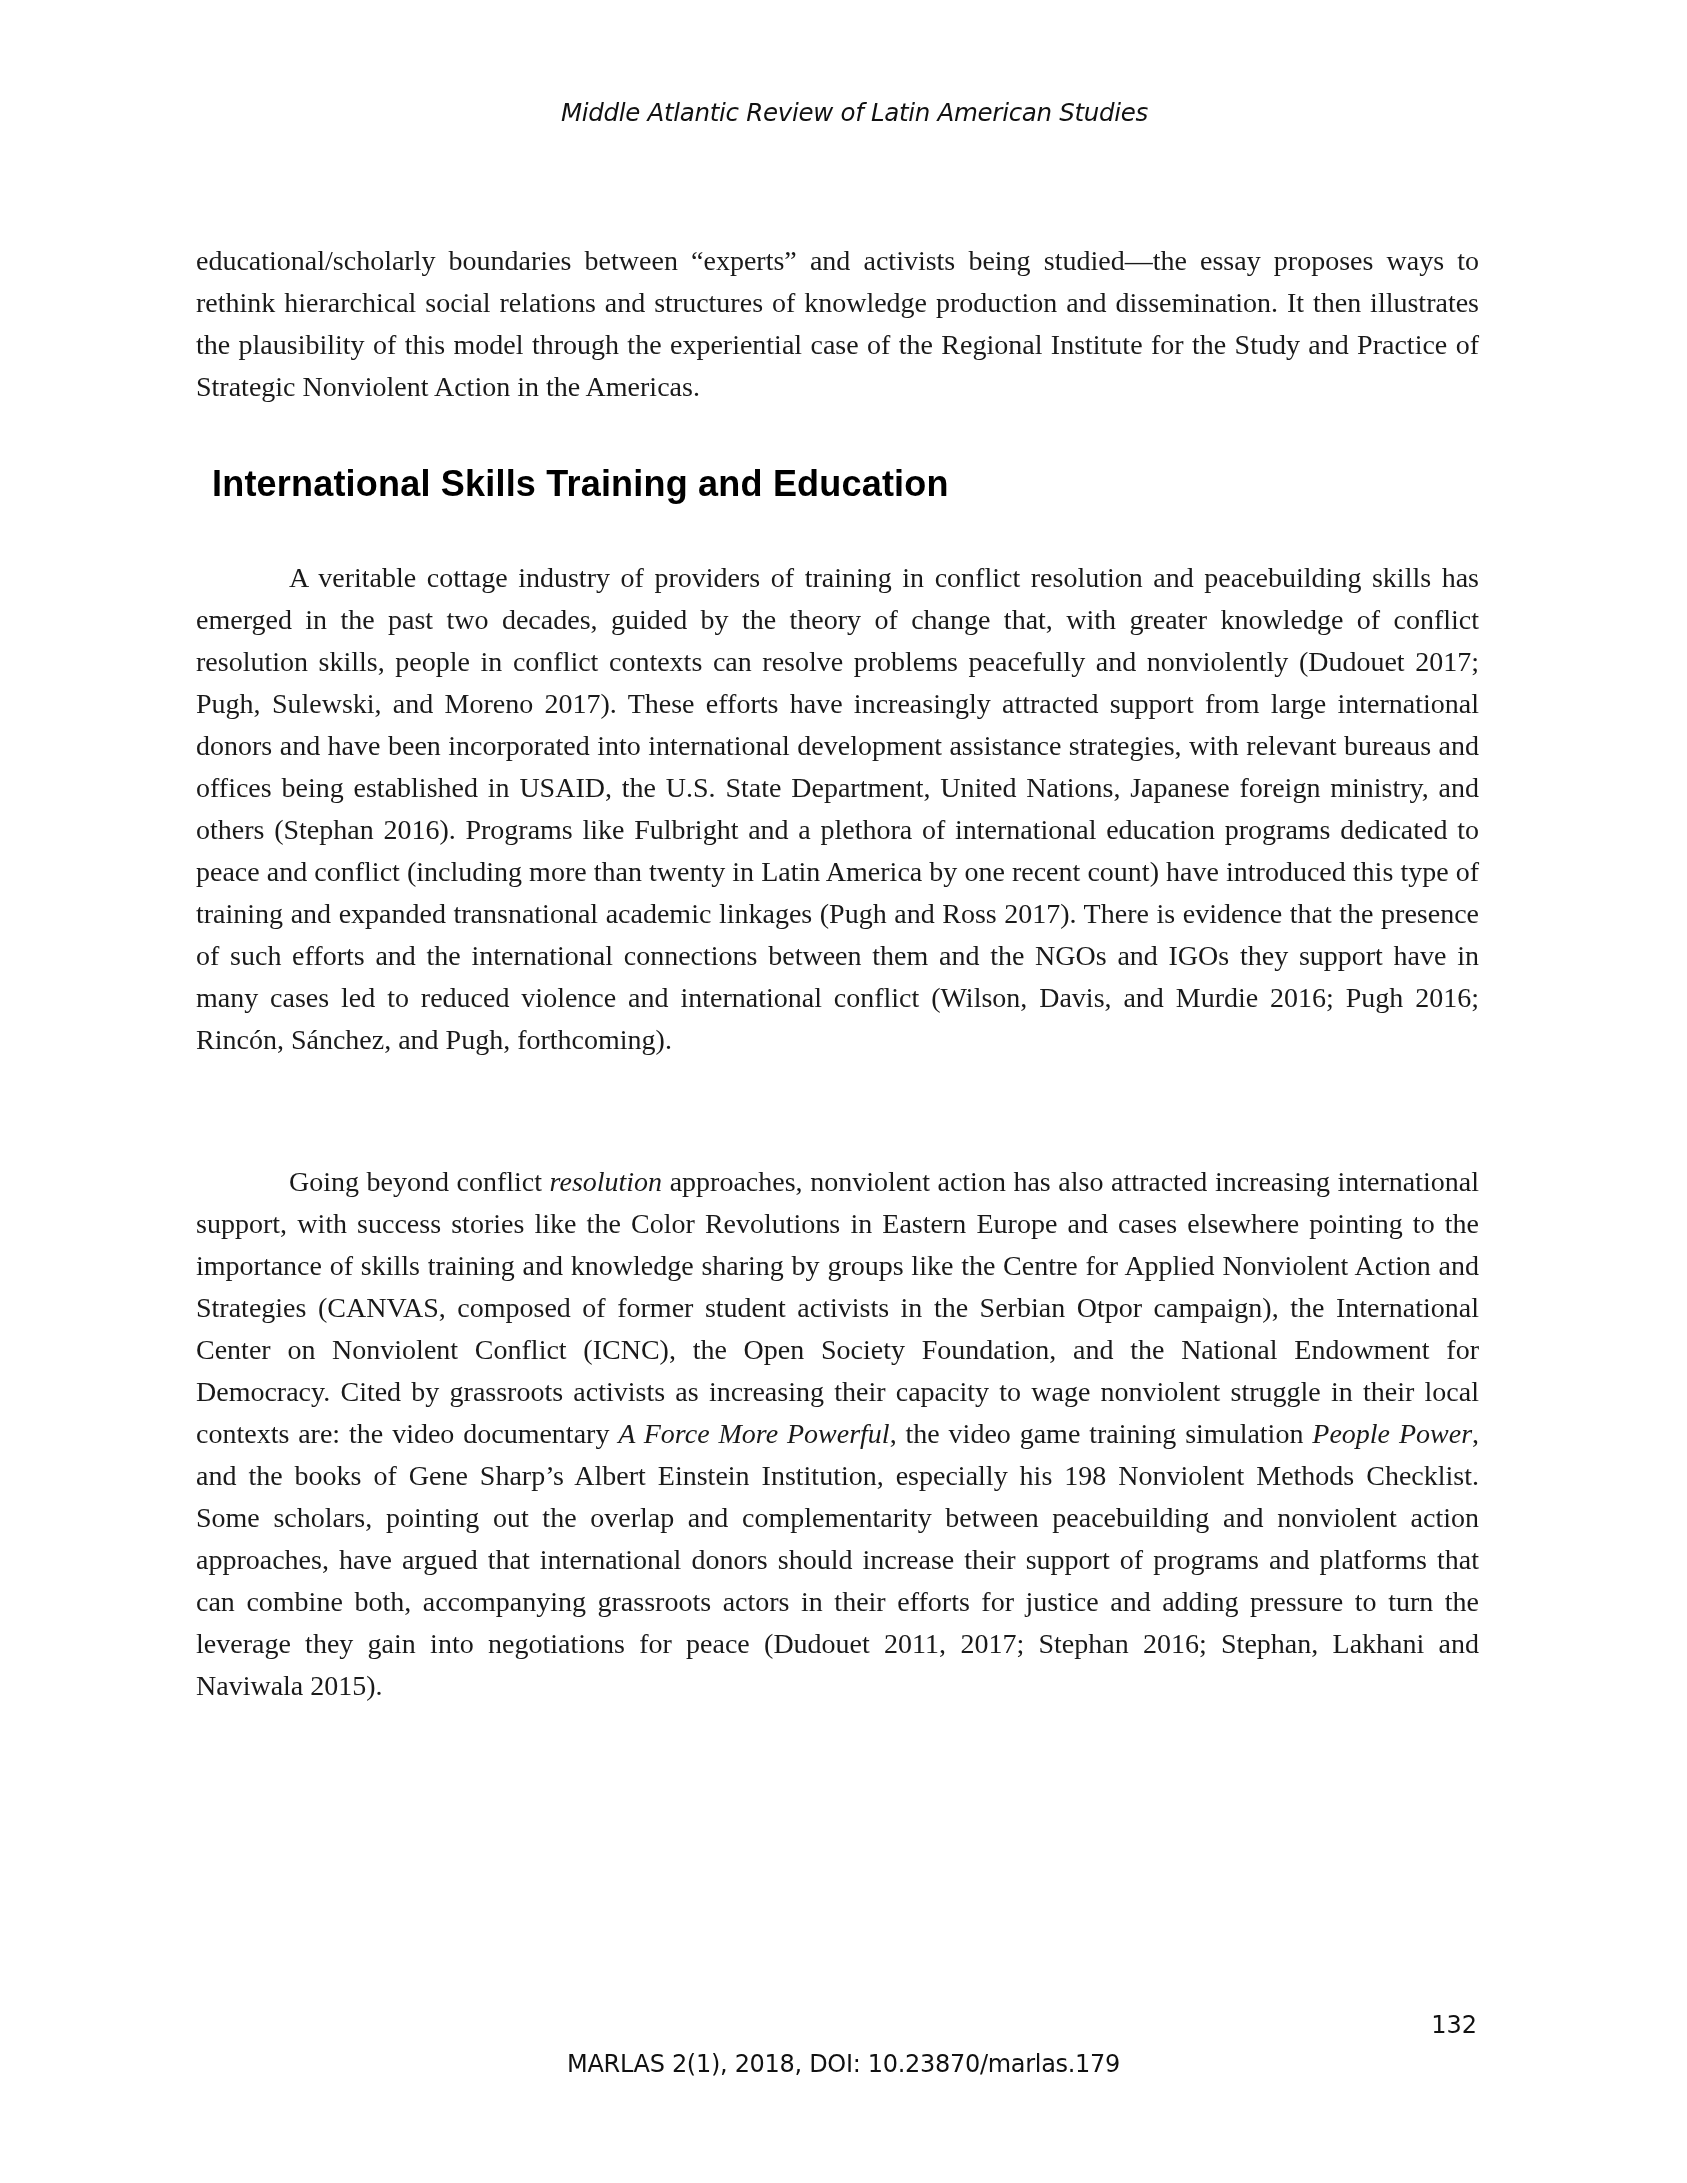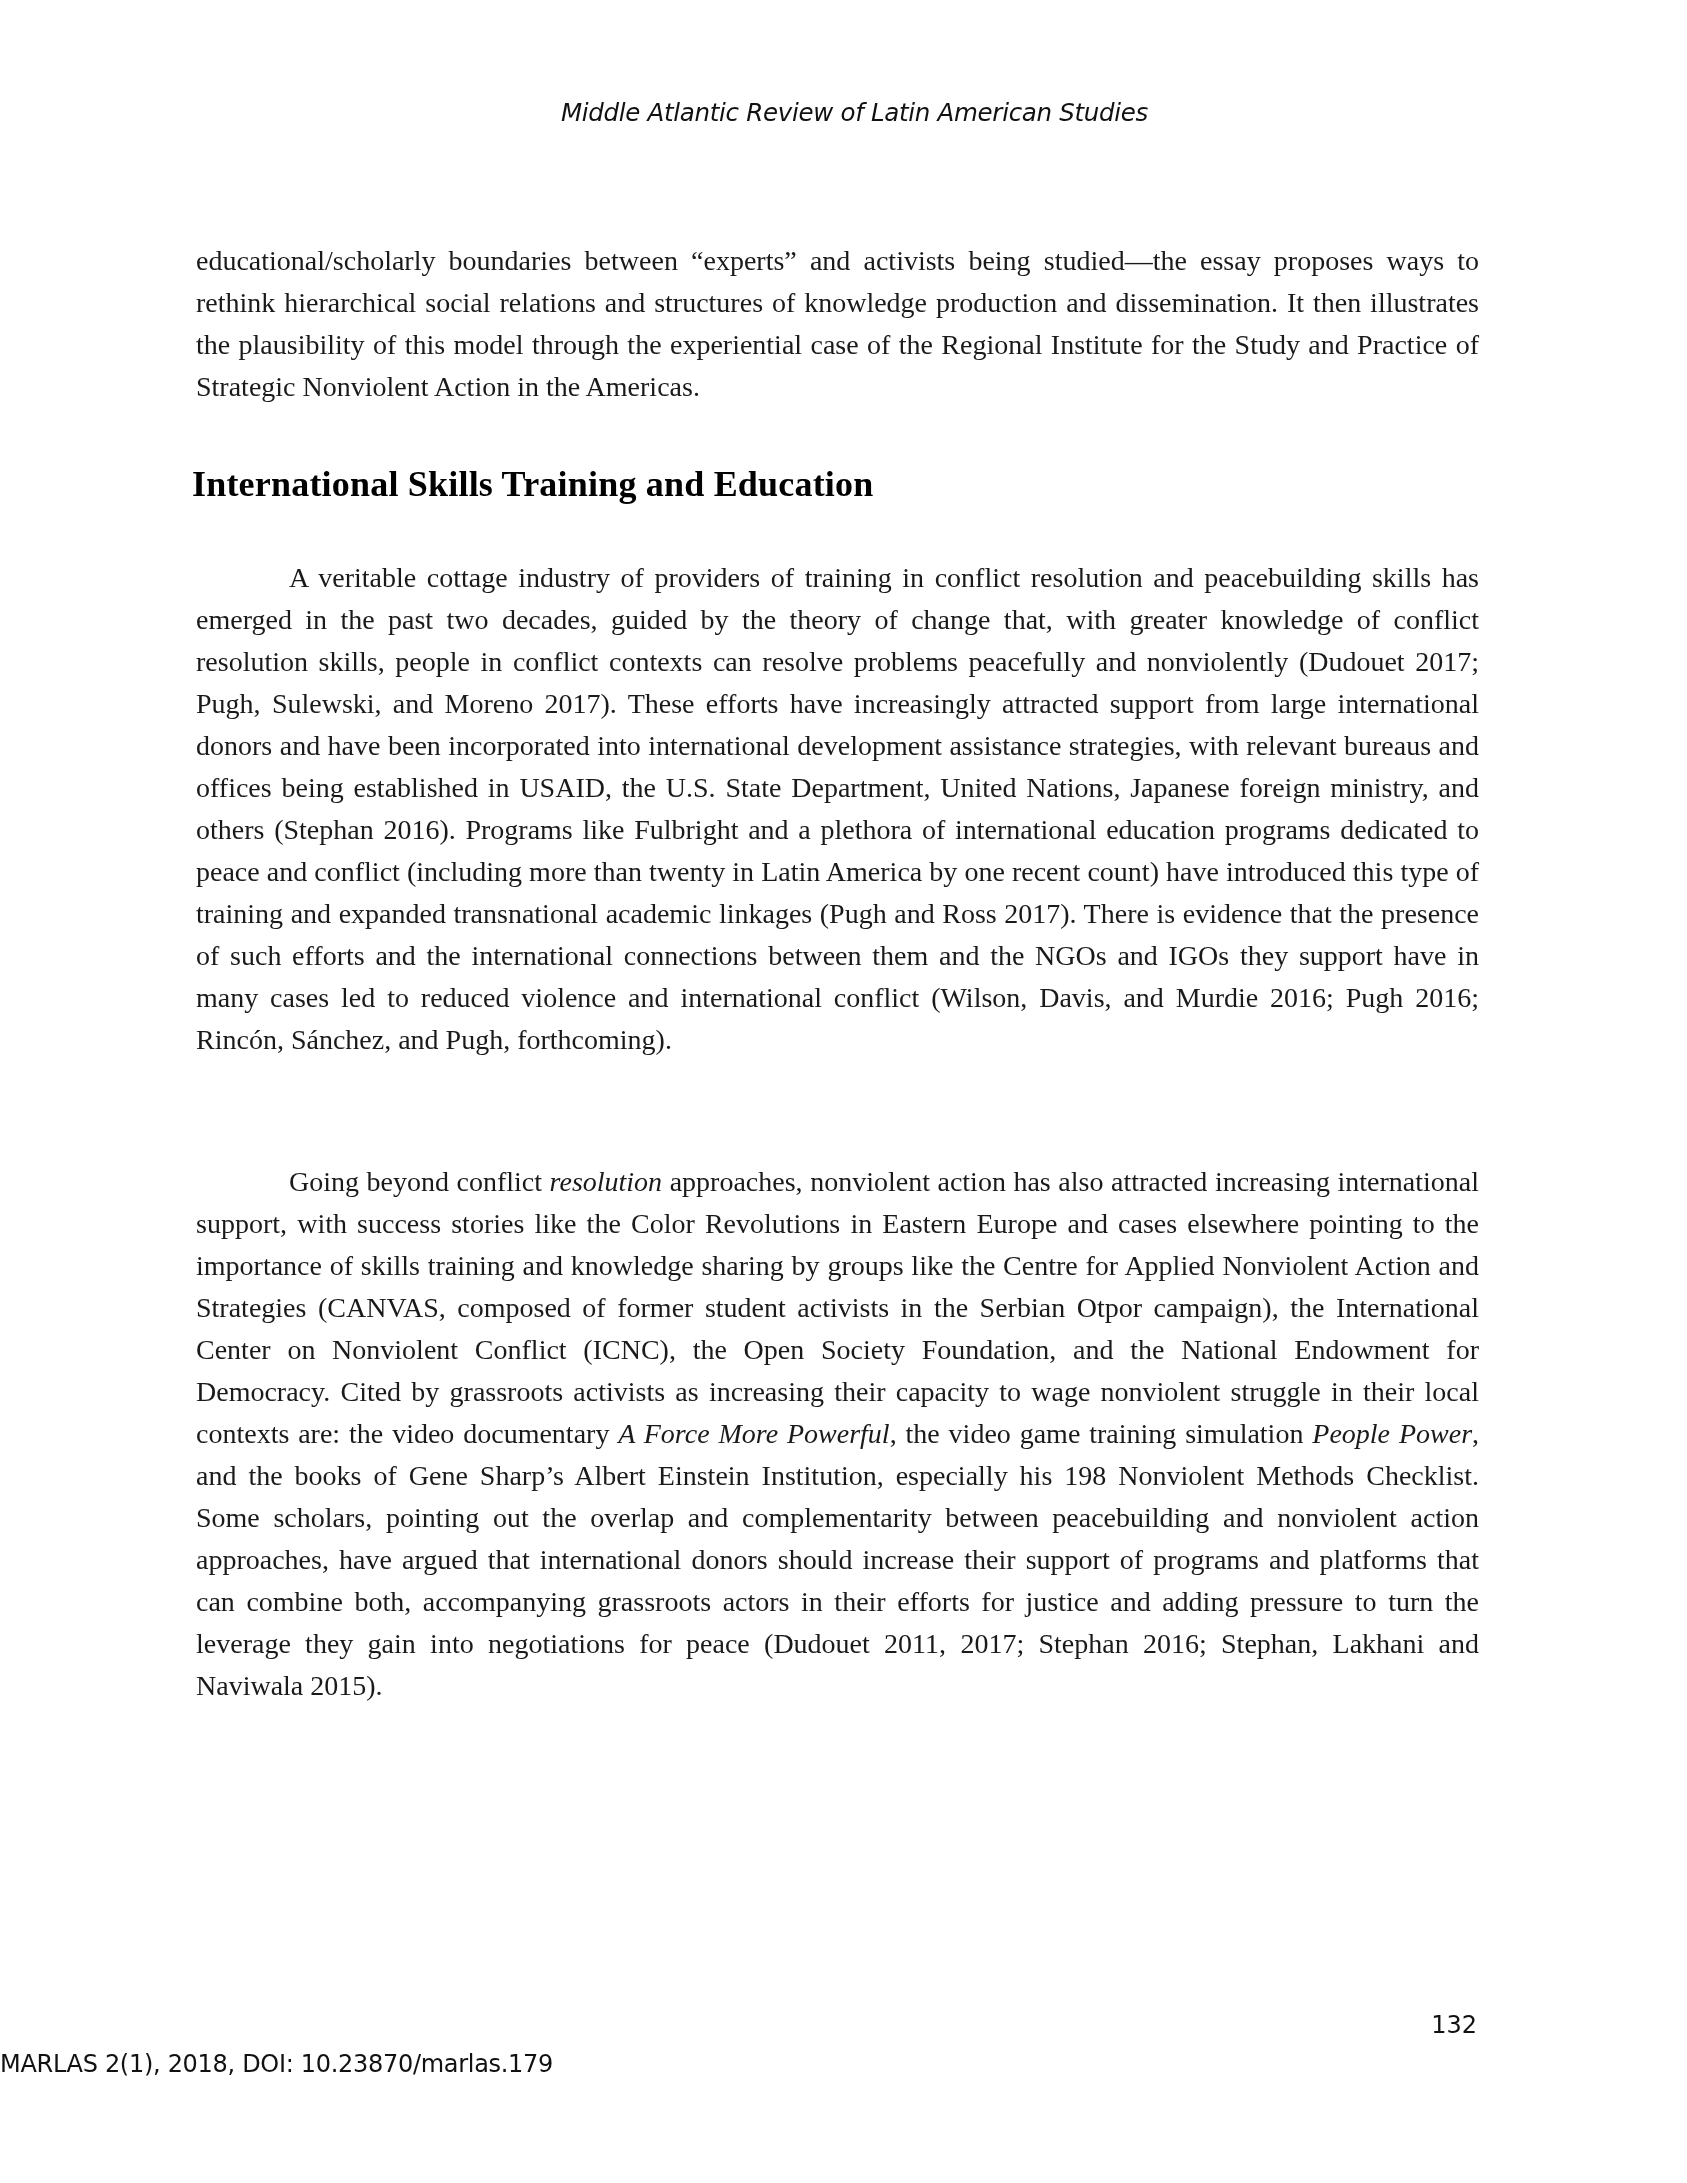--- a/index.html
+++ b/index.html
@@ -10,35 +10,35 @@
       letter-spacing: -0.3px;
       padding-left: 11px;
     }
     .body-col {
       position: absolute; left: 196px; width: 1283px;
       font-family: "Liberation Serif", serif; font-size: 28px; line-height: 42px;
       text-align: justify; color: #1a1a1a; margin-top: 44px;
     }
     .intro { top: 196px; }
     .section-heading {
-      position: absolute; top: 463px; left: 192px;
-      font-family: Liberation Serif, serif; font-weight: bold; font-size: 36px; color: #000;
+      position: absolute; top: 463px; left: 212px;
+      font-family: Liberation Sans, sans-serif; font-weight: bold; font-size: 36px; color: #000;
       letter-spacing: 0.2px;
     }
     .para1 { top: 513px; }
     .para2 { top: 1117px; }
     .body-col p { margin: 0; text-indent: 93px; }
     .body-col p.noindent { text-indent: 0; }
     em { font-style: italic; }
     .page-number {
       position: absolute; top: 2011px; right: 210px;
       font-family: "DejaVu Sans", sans-serif; font-size: 24px; color: #111;
     }
     .footer {
-      position: absolute; top: 2050px; left: 0; width: 1687px; 
+      position: absolute; top: 2050px; left: 0; width: 1687px; text-align: center;
       font-family: "DejaVu Sans", sans-serif; font-size: 24px; color: #111; letter-spacing: -0.3px;
     }
   </style>
 </head>
 <body>
 
 <div class="running-head">Middle Atlantic Review of Latin American Studies</div>
 
 <div class="body-col intro">
   <p class="noindent">educational/scholarly boundaries between “experts” and activists being studied—the essay proposes ways to rethink hierarchical social relations and structures of knowledge production and dissemination. It then illustrates the plausibility of this model through the experiential case of the Regional Institute for the Study and Practice of Strategic Nonviolent Action in the Americas.</p>

